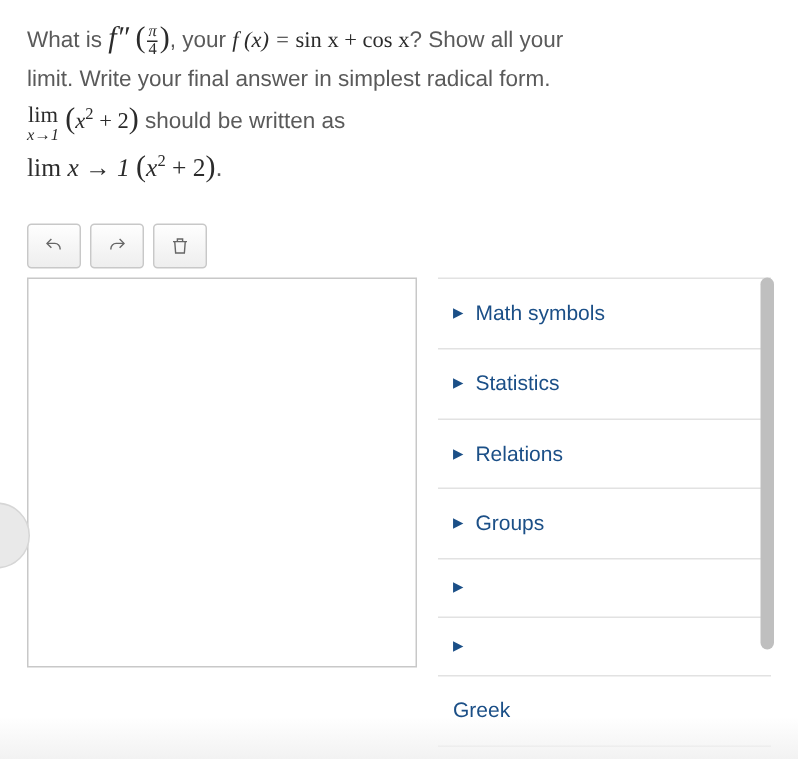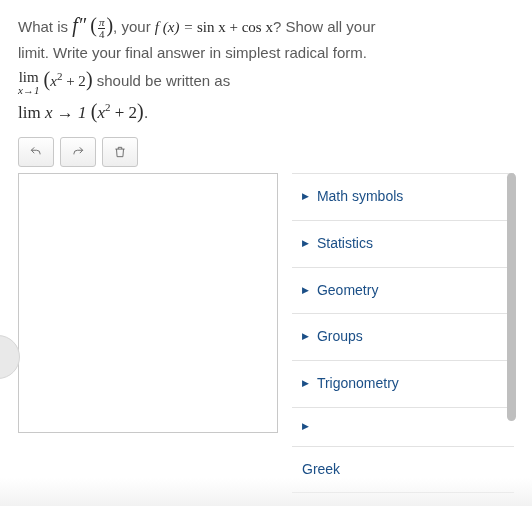--- a/index.html
+++ b/index.html
@@ -8,21 +8,21 @@
     font-size: 15px;
     color: #5a5a5a;
     background: #fff;
     width: 532px;
     height: 506px;
     overflow: hidden;
     position: relative;
     padding: 10px 18px 0 18px;
     line-height: 1.55;
   }
-  .question { margin-bottom: 10px; }
+  .question { margin-bottom: 22px; }
   .question .math {
     font-family: "Cambria Math", "STIX", "Times New Roman", serif;
     font-style: italic;
     color: #2b2b2b;
   }
   .question .mathrm {
     font-family: "Cambria Math","STIX","Times New Roman", serif;
     font-style: normal;
     color: #2b2b2b;
   }
@@ -183,29 +183,28 @@
     <div class="palette-item">
         <span class="tri">▶</span>
         <span>Math symbols</span>
       </div>
     <div class="palette-item">
         <span class="tri">▶</span>
         <span>Statistics</span>
       </div>
     <div class="palette-item">
         <span class="tri">▶</span>
-        <span>Geometry</span>
+        <span>Relations</span>
       </div>
     <div class="palette-item">
         <span class="tri">▶</span>
         <span>Groups</span>
       </div>
     <div class="palette-item">
         <span class="tri">▶</span>
-        <span>Trigonometry</span>
       </div>
     <div class="palette-item">
         <span class="tri">▶</span>
       </div>
     <div class="palette-item">
         <span>Greek</span>
       </div>
     <div class="scrollbar"></div>
   </div>
 </div>

